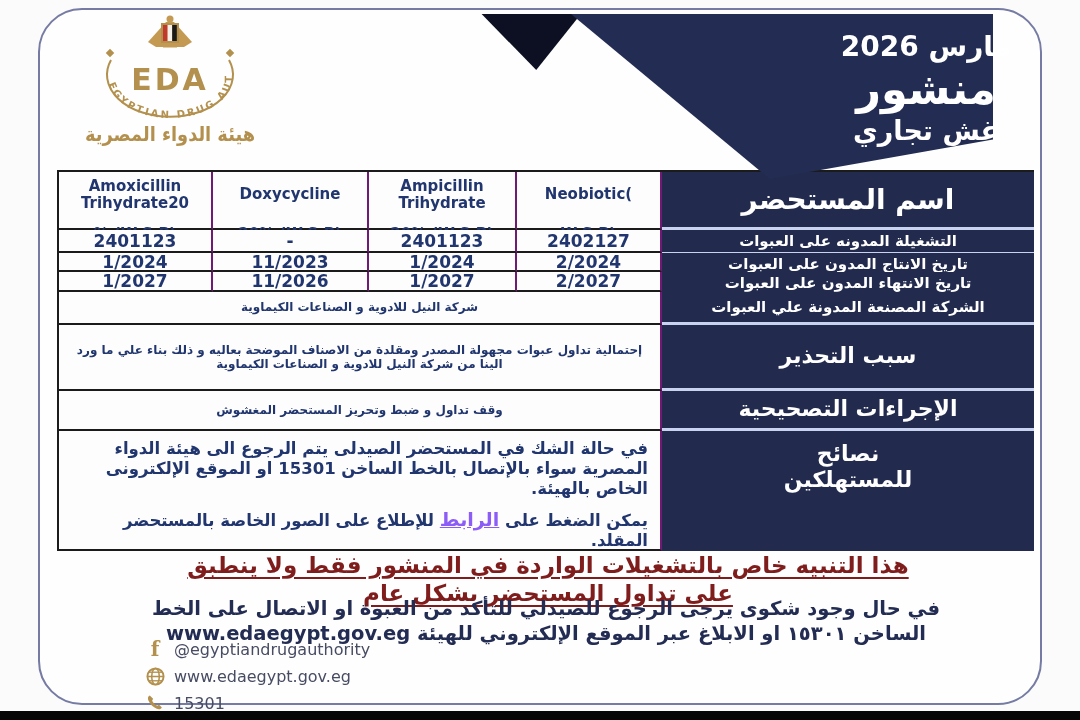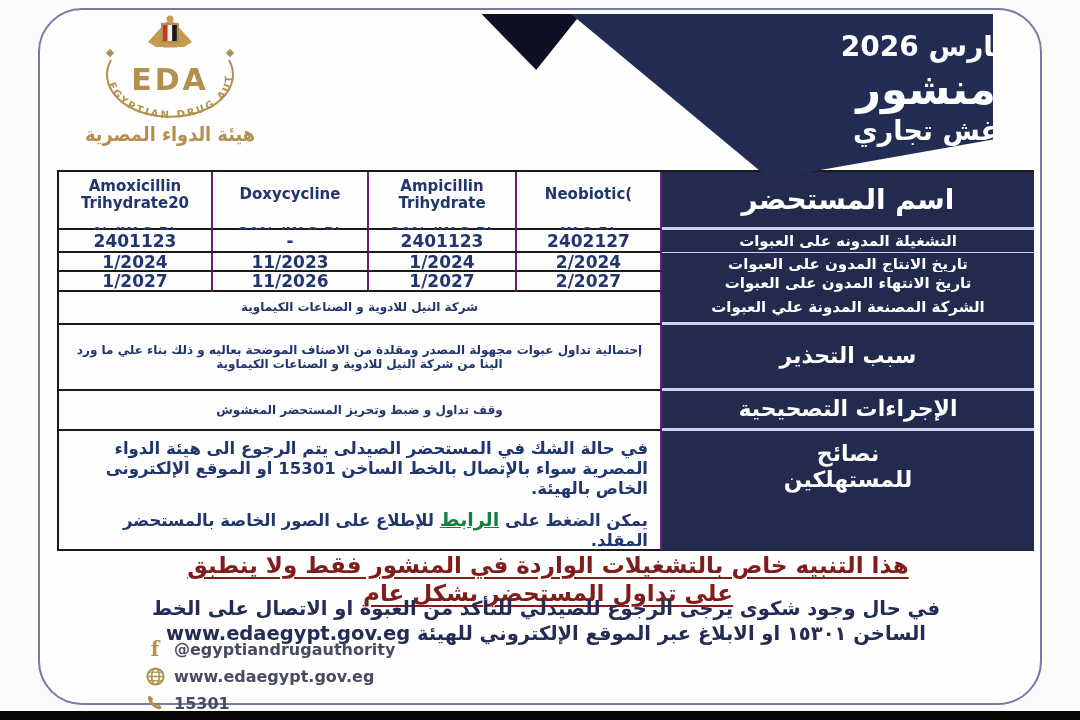--- a/index.html
+++ b/index.html
@@ -43,21 +43,21 @@
     text-align:center;color:#21366e;font-weight:bold;background:#fdfdfd;
   }
   .hd{flex-direction:column;justify-content:flex-start;padding-top:5px;font-size:15px;line-height:1.12;}
   .hd .nm{min-height:35px;display:flex;align-items:center;justify-content:center;}
   .hd .sp{margin-top:14px;font-size:15px;}
   .val{font-size:17px;}
   .merged{grid-column:1 / 5;direction:rtl;font-size:12px;line-height:1.2;padding:2px 10px;box-sizing:border-box;}
   .advice-cell{align-items:flex-start;justify-content:flex-start;text-align:right;font-size:16.5px;padding:8px 12px;}
   .advice-cell .p1{margin:0 0 10px 0;}
   .advice-cell .p2{margin:0;}
-  .link{color:#15803d;text-decoration:underline;font-size:19px;cursor:pointer;}
+  .link{color:#8b5cf6;text-decoration:underline;font-size:19px;cursor:pointer;}
   .lab{
     background:#222b4e;color:#ffffff;font-weight:bold;direction:rtl;
     display:flex;align-items:center;justify-content:center;text-align:center;
     border-bottom:3px solid #c9d3f0;box-sizing:border-box;font-size:15px;line-height:1.2;
     padding:11px 14px;
   }
   .lab-big{font-size:28px;letter-spacing:1px;}
   .lab-mid{font-size:22px;}
   .lab-last{border-bottom:none;align-items:flex-start;padding-top:10px;white-space:pre-line;}
   
@@ -68,21 +68,21 @@
   }
   .complaint{
     position:absolute;left:57px;top:596px;width:978px;z-index:2;
     text-align:center;direction:rtl;color:#232c52;font-size:19.5px;font-weight:bold;
     white-space:pre-line;line-height:1.3;
   }
   
   .contacts{position:absolute;left:142px;top:637px;z-index:2;}
   .crow{display:flex;align-items:center;height:24px;margin-bottom:3px;}
   .cicon{width:26px;display:flex;align-items:center;justify-content:center;}
-  .ctext{font-size:16px;font-weight:700;color:#474c63;margin-left:6px;}
+  .ctext{font-size:16px;font-weight:400;color:#474c63;margin-left:6px;}
   .fb{color:#b3904d;font-weight:bold;font-size:20px;font-family:"DejaVu Serif",serif;}
   
   .botbar{position:absolute;left:0;top:711px;width:1080px;height:9px;background:#060606;}
 </style>
 </head>
 <body>
 
 <div class="card"></div>
 
 <div class="logo">

